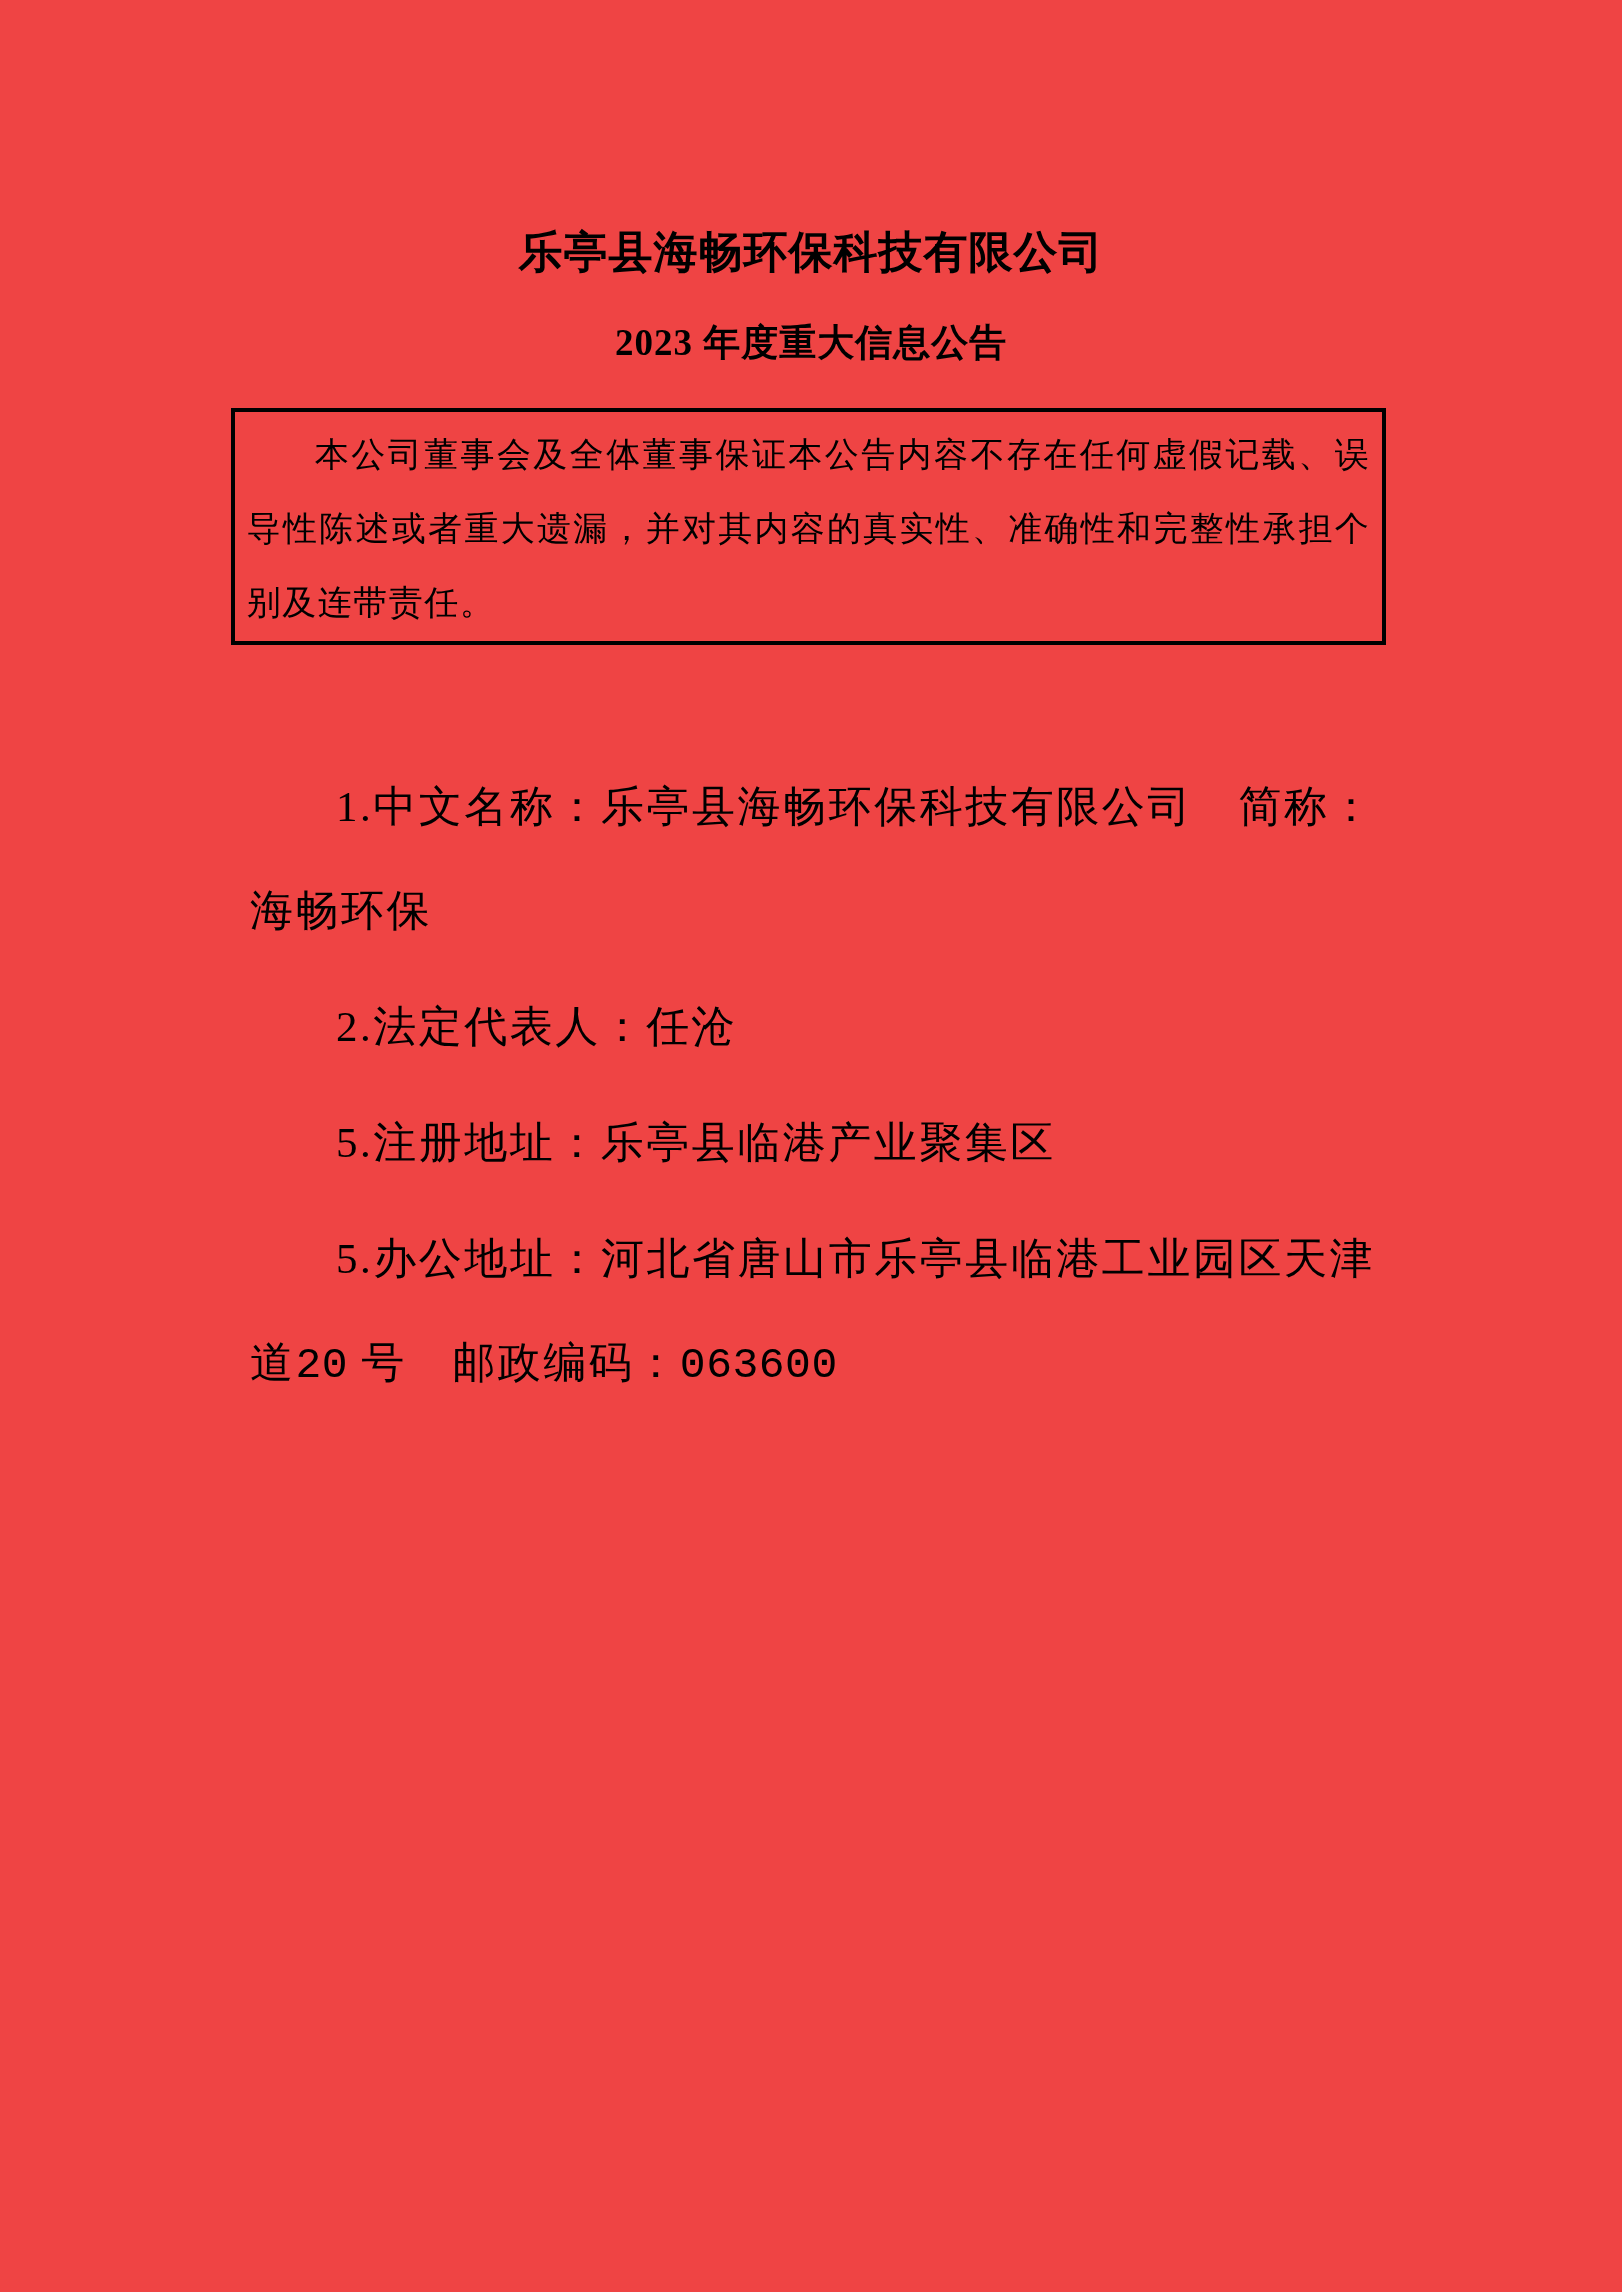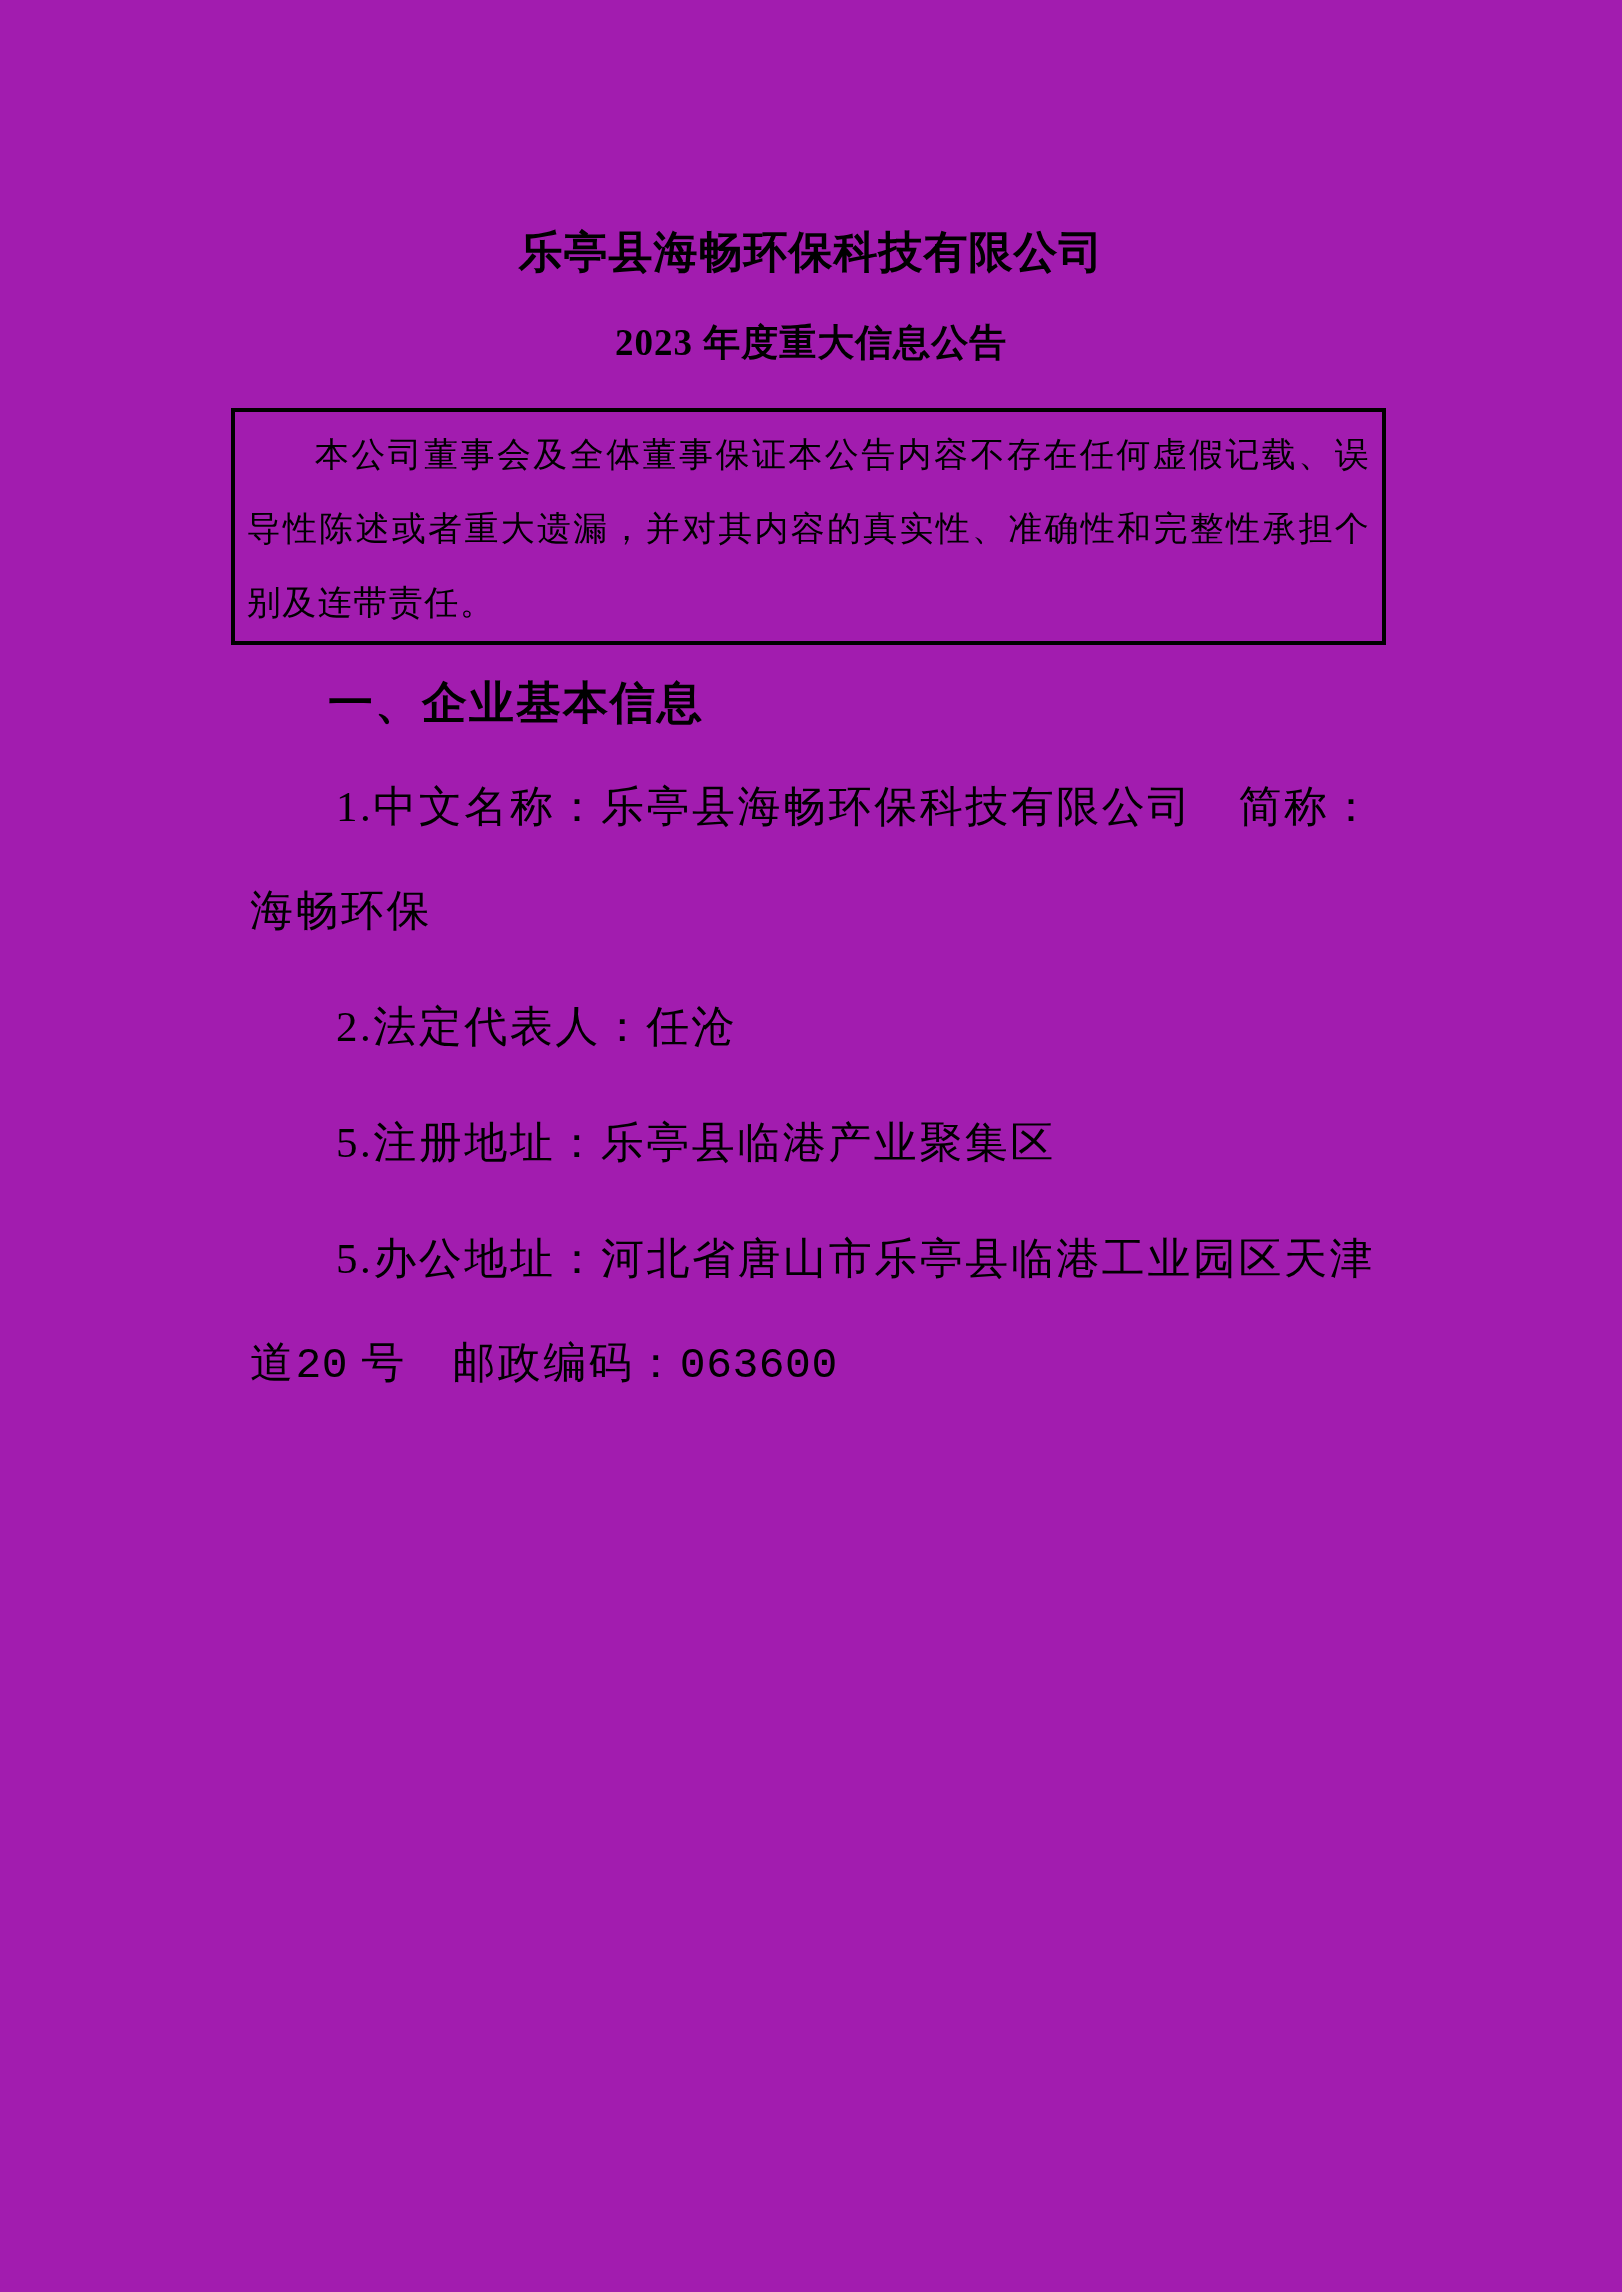--- a/index.html
+++ b/index.html
@@ -4,21 +4,21 @@
 <style>
   html, body {
     margin: 0;
     padding: 0;
     background: #ffffff;
   }
   .page {
     position: relative;
     width: 1622px;
     height: 2293px;
-    background: #a21caf;
+    background: #ef4444;
     font-family: "Liberation Serif", "DejaVu Serif", serif;
     color: #000000;
     overflow: hidden;
   }
   .doc-title {
     position: absolute;
     top: 194px;
     left: 0;
     width: 100%;
     text-align: center;
@@ -93,21 +93,20 @@
 <div class="page">
 
   <h1 class="doc-title">乐亭县海畅环保科技有限公司</h1>
 
   <h2 class="doc-subtitle">2023 年度重大信息公告</h2>
 
   <div class="disclaimer-box">
     <p class="disclaimer-text">本公司董事会及全体董事保证本公告内容不存在任何虚假记载、误导性陈述或者重大遗漏，并对其内容的真实性、准确性和完整性承担个别及连带责任。</p>
   </div>
 
-  <h3 class="section-heading">一、企业基本信息</h3>
 
   <div class="body-items">
 
     <p>1.中文名称：乐亭县海畅环保科技有限公司　简称：海畅环保</p>
 
     <p>2.法定代表人：任沧</p>
 
     <p>5.注册地址：乐亭县临港产业聚集区</p>
 
 

